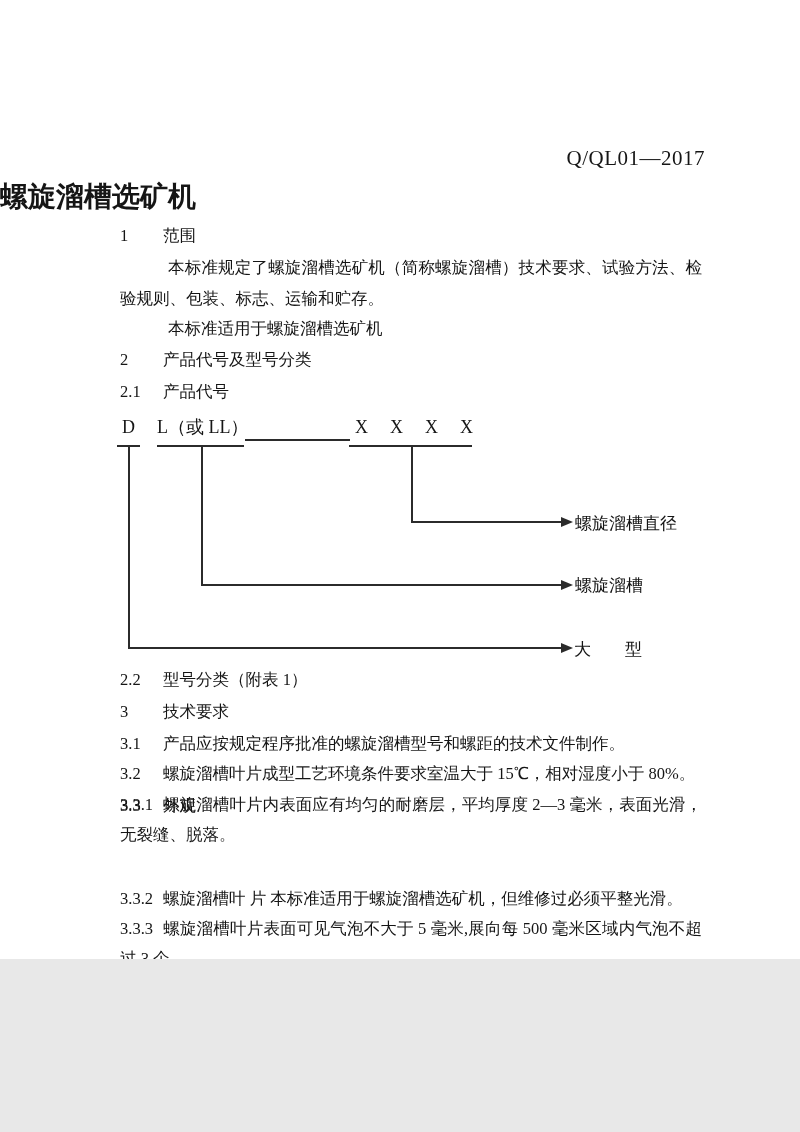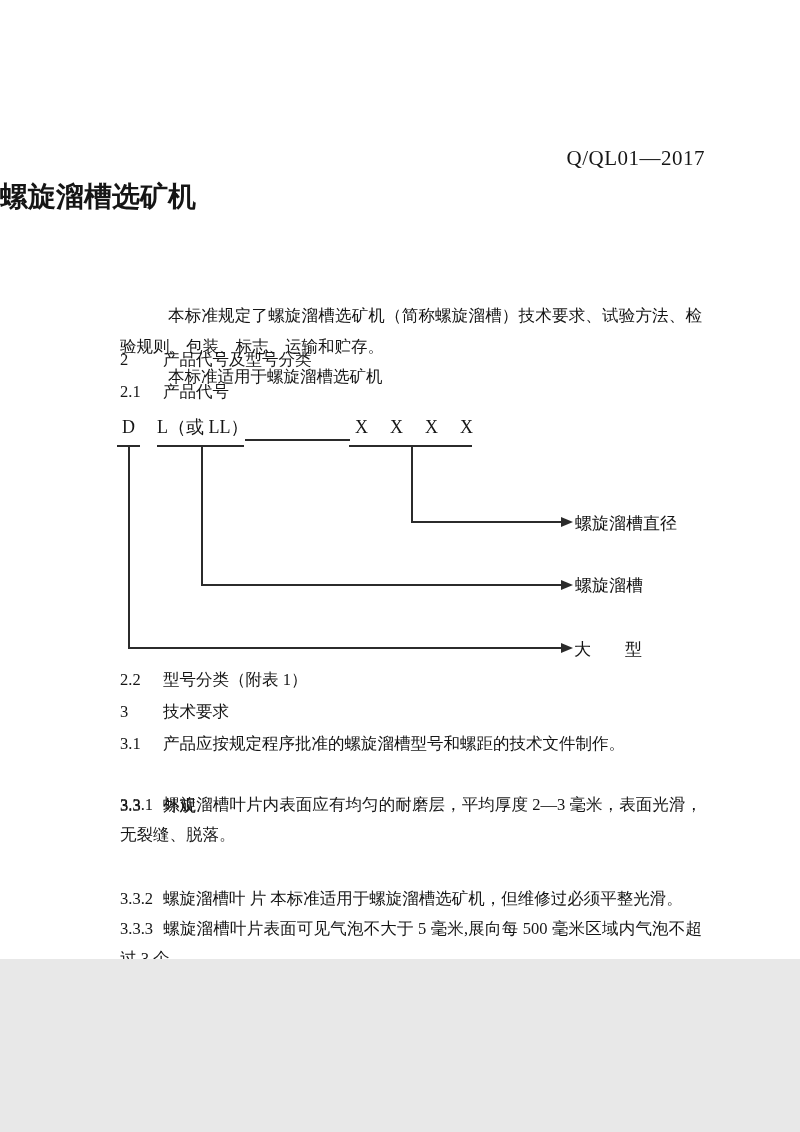--- a/index.html
+++ b/index.html
@@ -42,21 +42,21 @@
   .para {
     position: absolute;
     left: 120px;
     width: 582px;
     margin: 0;
     font-size: 16.5px;
     line-height: 31px;
     text-align: justify;
   }
   .para.tight { line-height: 30px; }
-  .indent { text-indent: 48px; margin-top: 48px; }
+  .indent { text-indent: 48px; }
   .num {
     display: inline-block;
     min-width: 43px;
     text-indent: 0;
   }
 
   
   .dg-letter {
     position: absolute;
     font-size: 18px;
@@ -98,20 +98,23 @@
   }
 </style>
 </head>
 <body>
 
 <div class="page">
 
   <div class="doc-number">Q/QL01—2017</div>
   <h1 class="doc-title">螺旋溜槽选矿机</h1>
 
+  <div class="line" style="top:220px">
+    <span class="num">1</span><span>范围</span>
+  </div>
 
   <p class="para indent" style="top:252px">本标准规定了螺旋溜槽选矿机（简称螺旋溜槽）技术要求、试验方法、检验规则、包装、标志、运输和贮存。</p>
   <p class="para indent" style="top:313px;white-space:nowrap">本标准适用于螺旋溜槽选矿机</p>
 
   <div class="line" style="top:344px">
     <span class="num">2</span><span>产品代号及型号分类</span>
   </div>
 
   <div class="line" style="top:376px">
     <span class="num">2.1</span><span>产品代号</span>
@@ -155,20 +158,23 @@
   </div>
 
   <div class="line" style="top:696px">
     <span class="num">3</span><span>技术要求</span>
   </div>
 
   <div class="line" style="top:728px">
     <span class="num">3.1</span><span>产品应按规定程序批准的螺旋溜槽型号和螺距的技术文件制作。</span>
   </div>
 
+  <div class="line" style="top:758px">
+    <span class="num">3.2</span><span>螺旋溜槽叶片成型工艺环境条件要求室温大于 15℃，相对湿度小于 80%。</span>
+  </div>
 
   <div class="line" style="top:790px">
     <span class="num">3.3</span><span>外观</span>
   </div>
 
   <p class="para tight" style="top:790px">
     <span class="num">3.3.1</span><span>螺旋溜槽叶片内表面应有均匀的耐磨层，平均厚度 2—3 毫米，表面光滑，无裂缝、脱落。</span>
   </p>
 
   <div class="line" style="top:883px">

